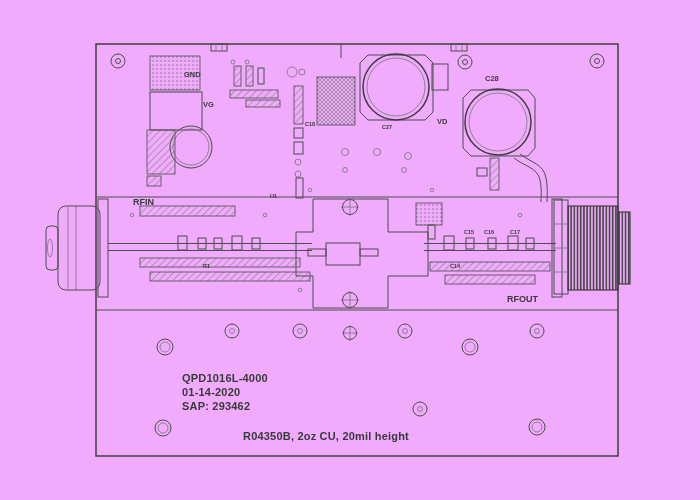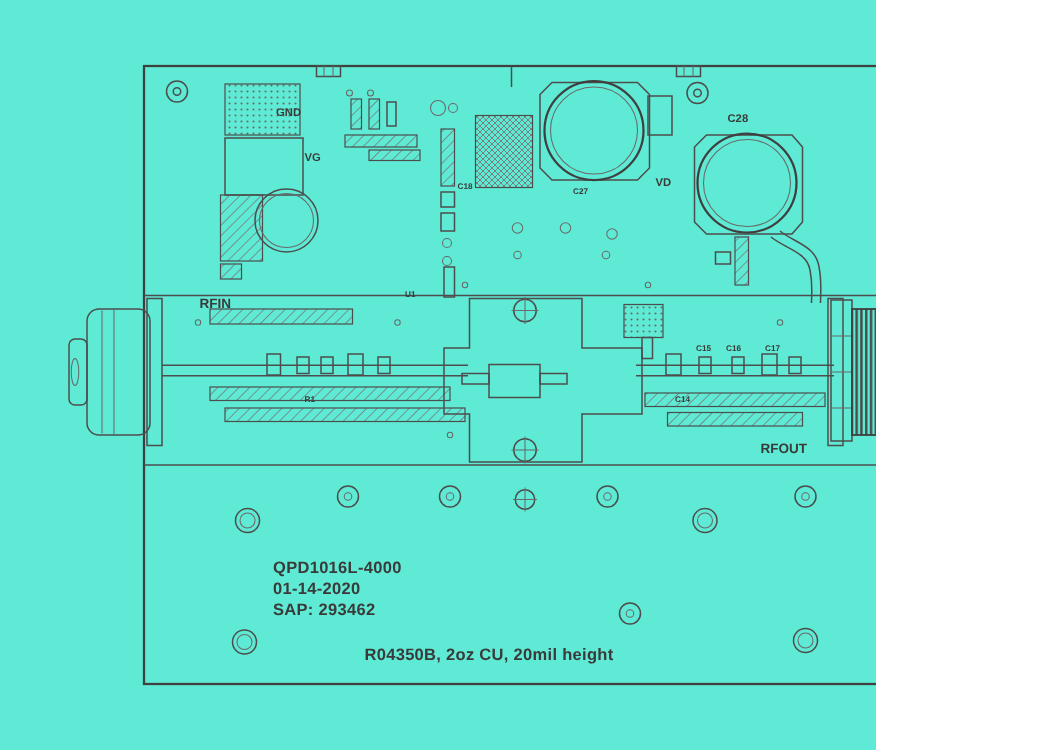--- a/index.html
+++ b/index.html
@@ -1,16 +1,16 @@
 <!DOCTYPE html>
 <html><head>
 <meta charset="utf-8">
 <style>
   html,body{margin:0;padding:0;background:#fff;}
-  .canvas{position:relative;width:584px;height:500px;background:#5eead4;overflow:hidden;
+  .canvas{position:relative;width:700px;height:500px;background:#f0abfc;overflow:hidden;
           font-family:"Liberation Sans",sans-serif;}
   svg{display:block;}
   .ln{fill:none;stroke:#4d4d4d;stroke-width:1;}
   .lnthin{fill:none;stroke:#6a6a6a;stroke-width:0.7;}
   .lnbold{fill:none;stroke:#3f3f3f;stroke-width:1.5;}
   .hfill{fill:url(#hatch);stroke:#4d4d4d;stroke-width:0.8;}
   .xfill{fill:url(#xhatch);stroke:#4d4d4d;stroke-width:0.8;}
   .dfill{fill:url(#dots);stroke:#4d4d4d;stroke-width:0.8;}
   .kfill{fill:url(#knurl);stroke:#3f3f3f;stroke-width:1.2;}
   .lbl{font-family:"Liberation Sans",sans-serif;font-weight:bold;fill:#3a3a3a;}

